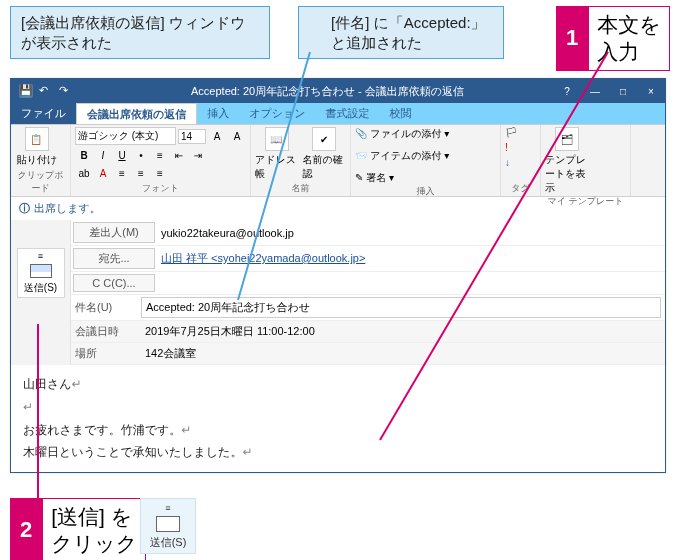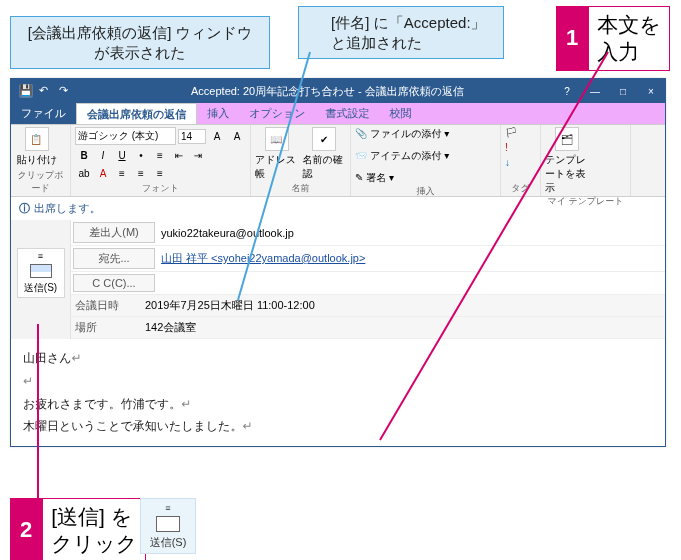--- a/index.html
+++ b/index.html
@@ -22,21 +22,21 @@
     .titlebar {
       background:#2c5a8f; color:#fff; height:24px; display:flex; align-items:center;
       font-size:11px; position:relative;
     }
     .qat { display:flex; gap:6px; padding:0 8px; }
     .qat span { width:14px; height:14px; display:inline-block; }
     .titlebar-title { position:absolute; left:180px; right:120px; text-align:left; white-space:nowrap; overflow:hidden; }
     .winctl { position:absolute; right:0; display:flex; }
     .winctl span { width:28px; height:24px; display:flex; align-items:center; justify-content:center; font-size:10px; }
 
-    .tabs { background:#f0abfc; display:flex; height:22px; border-bottom:1px solid #ccc; font-size:11px;font-family:Liberation Mono, monospace; }
+    .tabs { background:#7dd3fc; display:flex; height:22px; border-bottom:1px solid #ccc; font-size:11px;font-family:Liberation Mono, monospace; }
     .tab { padding:3px 10px; color:#2c5a8f; cursor:default;}
     .tab.file { background:#2c5a8f; color:#fff;}
     .tab.active { background:#fff; border:1px solid #ccc; border-bottom:none; color:#2c5a8f; font-weight:bold;}
     .ribbon { background:#f3f3f3; display:flex; height:72px; border-bottom:1px solid #d0d0d0; }
     .group { border-right:1px solid #e0e0e0; display:flex; flex-direction:column; justify-content:space-between; padding:2px 4px 1px; }
     .group-body { display:flex; gap:4px; align-items:flex-start; flex:1; }
     .group-label { font-size:9px; color:#666; text-align:center;}
     .bigbtn { display:flex; flex-direction:column; align-items:center; width:44px; gap:2px; font-size:10px; }
     .bigbtn .ic { width:24px; height:24px; background:#fff; border:1px solid #ccc; display:flex; align-items:center; justify-content:center; }
     .fontrow { display:flex; gap:2px; align-items:center; }
@@ -67,21 +67,21 @@
     .enlarge-send {
       position:absolute; left:140px; top:498px; width:56px; height:56px;
       background:#eaf4fb; border:1px solid #cfe0ee; display:flex; flex-direction:column;
       align-items:center; justify-content:center; gap:3px; font-size:11px; color:#333;
     }
     .enlarge-send .env { width:24px; height:16px; border:1px solid #666; background:#fff; position:relative;}
   </style>
 </head>
 <body>
 
-<div class="callout" style="left:10px; top:16px; width:260px;text-align:center;">[会議出席依頼の返信] ウィンドウが表示された</div>
+<div class="callout" style="left:10px; top:6px; width:260px;">[会議出席依頼の返信] ウィンドウが表示された</div>
 
 <div class="callout" style="left:298px; top:6px; width:206px;padding-left:32px;">[件名] に「Accepted:」と追加された</div>
 
 <div style="position:absolute; left:556px; top:6px; display:flex;">
   <div class="numbox-num">1</div>
   <div class="numbox-txt" style="white-space:pre-line;">本文を
 入力</div>
 </div>
 
 <div class="outlook-window">
@@ -206,20 +206,24 @@
         <div class="fval">yukio22takeura@outlook.jp</div>
       </div>
       <div class="frow">
         <div class="flabel btn">宛先...</div>
         <div class="fval link">山田 祥平 &lt;syohei22yamada@outlook.jp&gt;</div>
       </div>
       <div class="frow">
         <div class="flabel btn">C C(C)...</div>
         <div class="fval"></div>
       </div>
+      <div class="frow">
+        <div class="flabel">件名(U)</div>
+        <div class="fval" style="border:1px solid #ccc; margin:2px 4px 2px 0;">Accepted: 20周年記念打ち合わせ</div>
+      </div>
       <div class="frow readonly">
         <div class="flabel">会議日時</div>
         <div class="fval">2019年7月25日木曜日 11:00-12:00</div>
       </div>
       <div class="frow readonly">
         <div class="flabel">場所</div>
         <div class="fval">142会議室</div>
       </div>
     </div>
   </div>

